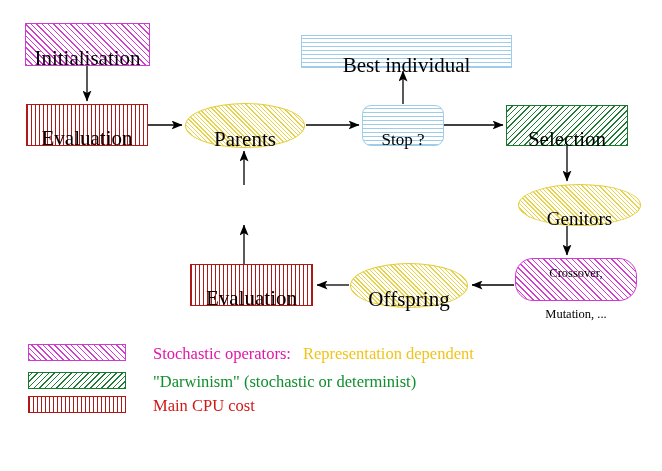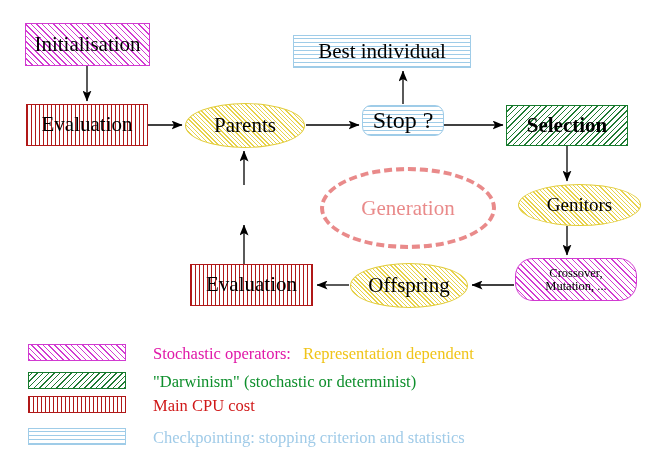--- a/index.html
+++ b/index.html
@@ -2,21 +2,21 @@
 <html><head>
 <meta charset="utf-8">
 <style>
   html,body{margin:0;padding:0;background:#ffffff;}
   body{width:662px;height:471px;position:relative;overflow:hidden;
        font-family:"Liberation Serif","DejaVu Serif",serif;}
   .canvas{position:absolute;left:0;top:0;width:662px;height:471px;}
   svg.layer{position:absolute;left:0;top:0;width:662px;height:471px;}
   .node{position:absolute;display:flex;align-items:center;justify-content:center;
         text-align:center;color:#000;box-sizing:border-box;}
-  .node span{position:relative;z-index:3;line-height:1.02;}
+  .node span{position:relative;z-index:3;line-height:1.02;margin-top:28px;}
 
   
   .fill-magenta{
     background-color:#ffffff;
     background-image:repeating-linear-gradient(45deg,#d23ad2 0,#d23ad2 1px,rgba(255,255,255,0) 1px,rgba(255,255,255,0) 4px);
     border:1.5px solid #d13ad1;}
   .fill-green{
     background-color:#ffffff;
     background-image:repeating-linear-gradient(-45deg,#1f7a33 0,#1f7a33 1px,rgba(255,255,255,0) 1px,rgba(255,255,255,0) 4px);
     border:1.5px solid #157a2c;}
@@ -31,25 +31,25 @@
   .fill-yellow{
     background-color:#ffffff;
     background-image:repeating-linear-gradient(45deg,#e8d24a 0,#e8d24a 1px,rgba(255,255,255,0) 1px,rgba(255,255,255,0) 3px);
     border:1.5px solid #e2cc39;}
 
   .ellipse{border-radius:50%;justify-content:center;}
   .rounded{border-radius:9px;}
 
   
   #initialisation{left:25px;  top:23px;  width:125px;height:43px; font-size:21px;}
-  #best-individual{left:293px;top:35px;  width:178px;height:33px; font-size:21px;}
+  #best-individual{left:301px;top:35px;  width:211px;height:33px; font-size:21px;}
   #evaluation-top{left:26px;  top:104px; width:122px;height:42px; font-size:21px;}
   #parents{left:185px;        top:103px; width:120px;height:45px; font-size:21px;}
-  #stop{left:362px;           top:105px; width:82px; height:31px; font-size:24px;}
-  #selection{left:506px;      top:105px; width:122px;height:41px; font-size:21px;font-weight:bold;}
+  #stop{left:362px;           top:105px; width:82px; height:41px; font-size:17px;}
+  #selection{left:506px;      top:105px; width:122px;height:41px; font-size:21px;}
   #replacement{left:186px;    top:185px; width:114px;height:36px; font-size:15px;}
   #genitors{left:518px;       top:184px; width:123px;height:42px; font-size:19px;}
   #evaluation-bottom{left:190px;top:264px;width:123px;height:42px; font-size:21px;}
   #offspring{left:350px;      top:263px; width:118px;height:45px; font-size:21px;}
   #crossover{left:515px;      top:258px; width:122px;height:43px; font-size:12.5px;
              flex-direction:column;justify-content:center;border-radius:18px;}
   #crossover span{display:block;}
 
   
   #generation{position:absolute;left:320px;top:167px;width:176px;height:82px;
@@ -144,43 +144,36 @@
 
   <div class="node fill-yellow ellipse" id="offspring">
     <span>Offspring</span>
   </div>
 
   <div class="node fill-magenta" id="crossover">
     <span>Crossover,</span>
     <span>Mutation, ...</span>
   </div>
 
-  <div id="generation">
-    <span>Generation</span>
-  </div>
 
   <div class="legend">
 
     <div class="legend-row" id="legend-row-0">
       <div class="swatch fill-magenta"></div>
       <div class="legend-text">
         <span class="t-magenta">Stochastic operators:</span><span class="gap"></span><span class="t-gold">Representation dependent</span>
       </div>
     </div>
 
     <div class="legend-row" id="legend-row-1">
       <div class="swatch fill-green"></div>
       <div class="legend-text t-green">"Darwinism" (stochastic or determinist)</div>
     </div>
 
     <div class="legend-row" id="legend-row-2">
       <div class="swatch fill-red"></div>
       <div class="legend-text t-red">Main CPU cost</div>
     </div>
 
-    <div class="legend-row" id="legend-row-3">
-      <div class="swatch fill-blue"></div>
-      <div class="legend-text t-blue">Checkpointing: stopping criterion and statistics</div>
-    </div>
 
   </div>
 
 </div>
 
 </body></html>

